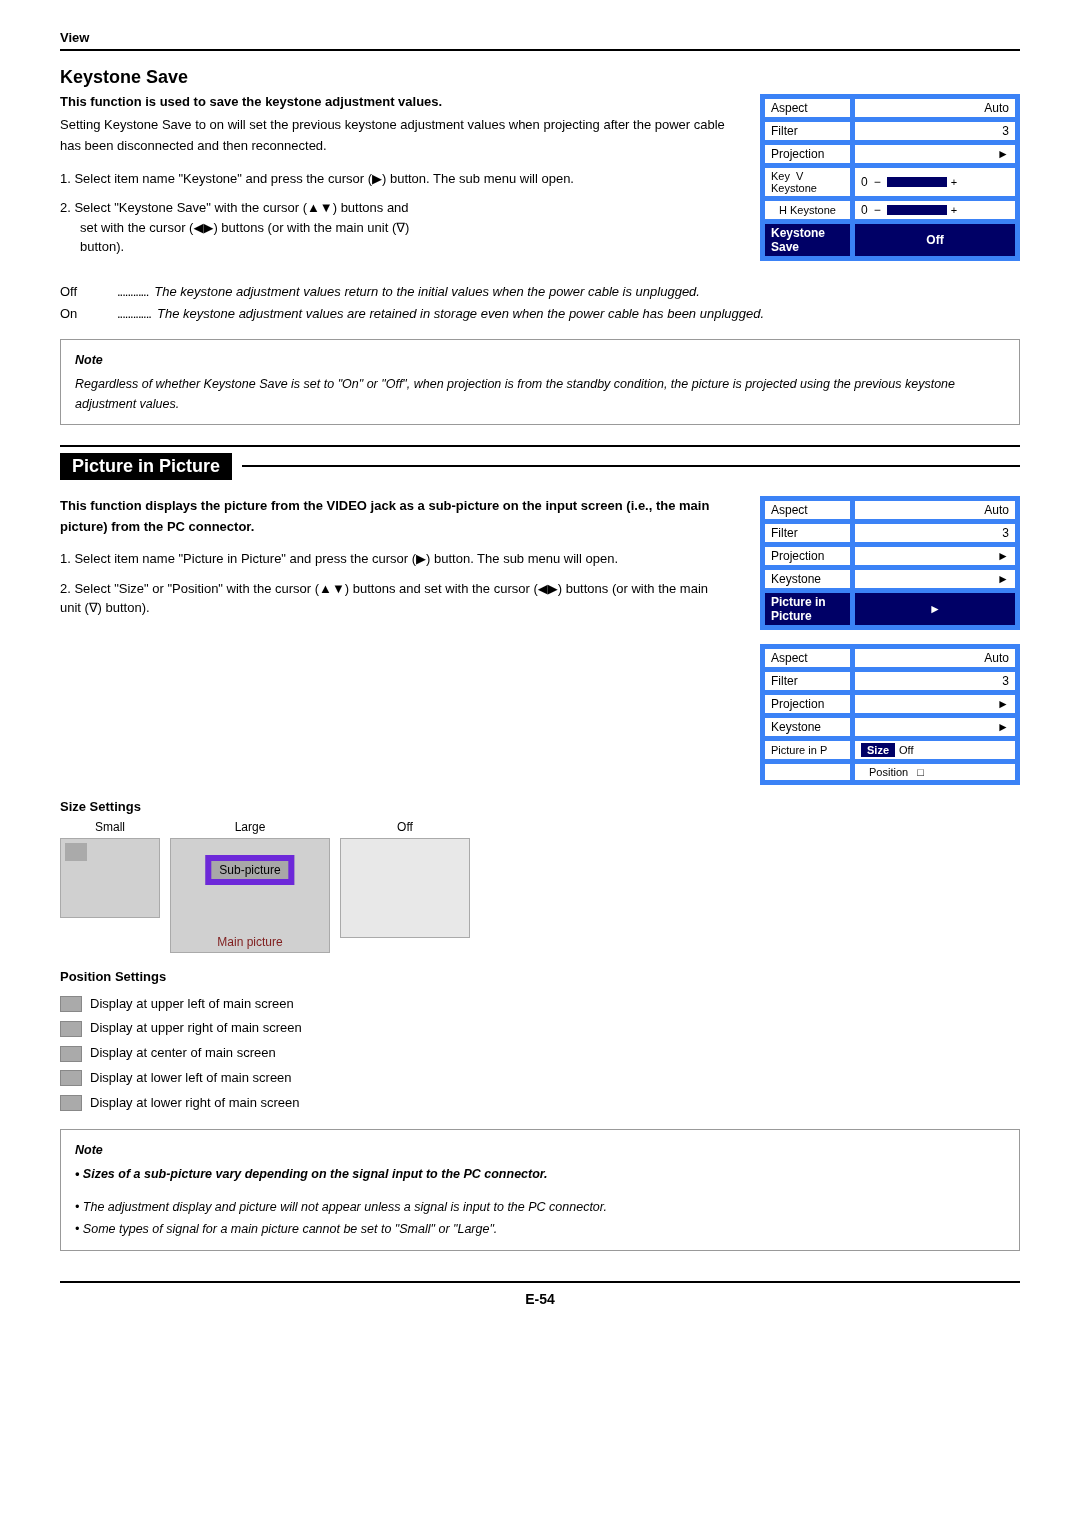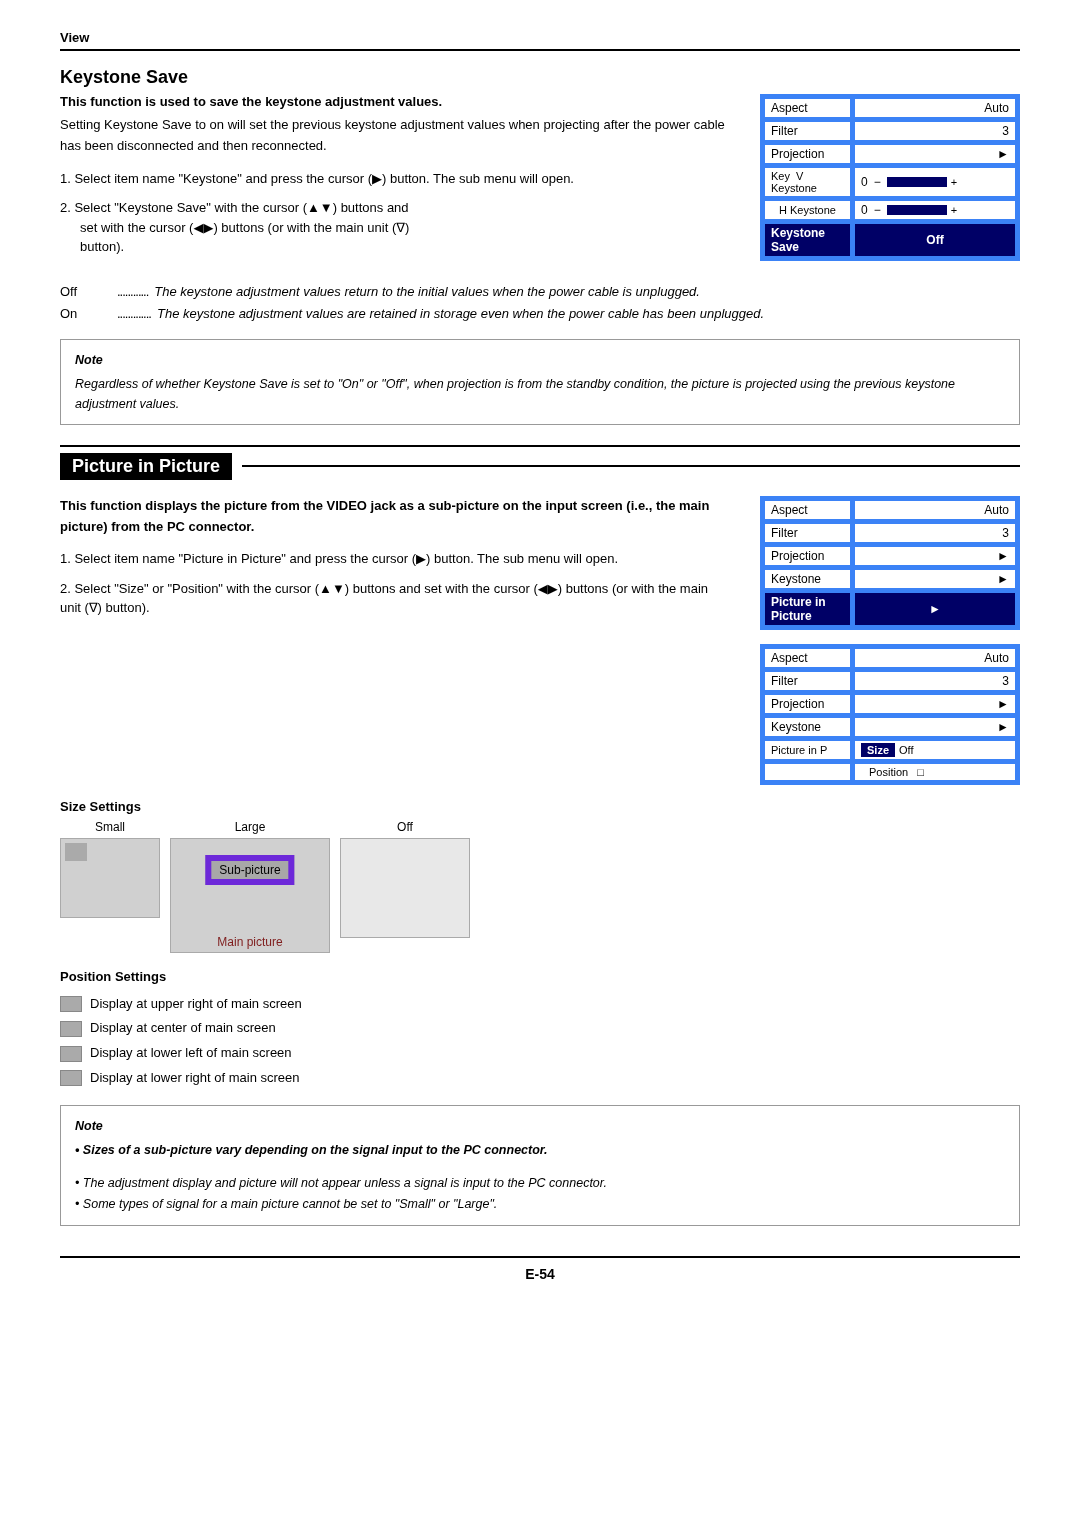--- a/index.html
+++ b/index.html
@@ -481,20 +481,24 @@
       <div class="size-item">
         <div class="size-label">Off</div>
         <div class="size-box size-box-off"></div>
       </div>
     </div>
   </div>
 
   <div>
     <div class="position-settings-title">Position Settings</div>
     <ul class="position-list">
+      <li>
+        <span class="pos-icon"></span>
+        <span>Display at upper left of main screen</span>
+      </li>
       <li>
         <span class="pos-icon"></span>
         <span>Display at upper right of main screen</span>
       </li>
       <li>
         <span class="pos-icon"></span>
         <span>Display at center of main screen</span>
       </li>
       <li>
         <span class="pos-icon"></span>

